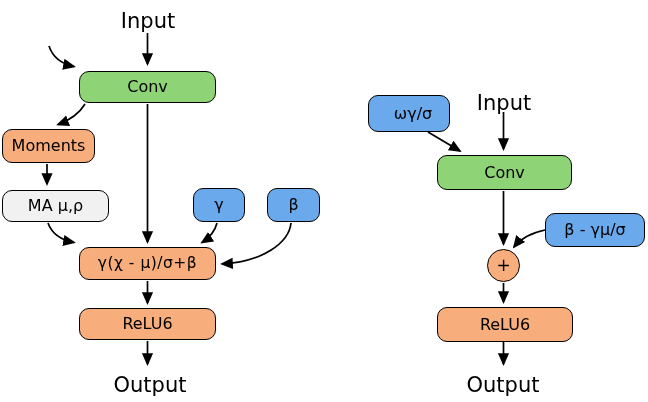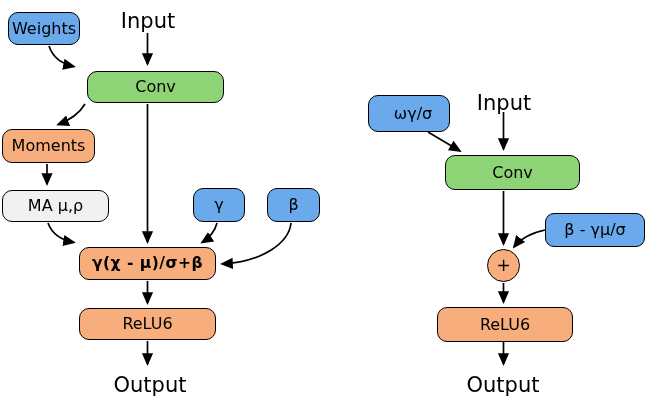--- a/index.html
+++ b/index.html
@@ -27,21 +27,21 @@
     border-radius: 10px;
     display: flex;
     align-items: center;
     justify-content: center;
     font-size: 16px;
     color: #000000;
     line-height: 1;
     white-space: nowrap;
   }
   .node.blue   { background: #6aaaec; }
-  .node.green  { background: #8fd377; margin-left: 8px; }
+  .node.green  { background: #8fd377; }
   .node.orange { background: #f7ae7c; }
   .node.gray   { background: #f1f1f1; }
   .node.circle {
     border-radius: 50%;
     font-size: 17px;
   }
   .flabel {
     position: absolute;
     width: 90px;
     text-align: center;
@@ -80,45 +80,44 @@
       <path d="M503.5,112 V149" marker-end="url(#ah)"></path>
       <path d="M503.5,191 V244" marker-end="url(#ah)"></path>
       <path d="M545,230 C531,233 521,238 514,247" marker-end="url(#ah)"></path>
       <path d="M503.5,283 V302" marker-end="url(#ah)"></path>
       <path d="M503.5,342 V364" marker-end="url(#ah)"></path>
     </g>
   </svg>
 
   <div class="flabel" style="left:103px; top:11px;">Input</div>
 
-  <div class="node blue" style="left:8px; top:12px; width:72px; height:33px;">Weights</div>
 
   <div class="node green" style="left:79px; top:71px; width:137px; height:32px;">Conv</div>
 
   <div class="node orange" style="left:2px; top:129px; width:93px; height:34px;">Moments</div>
 
   <div class="node gray" style="left:2px; top:190px; width:107px; height:32px;">MA μ,ρ</div>
 
   <div class="node blue" style="left:193px; top:188px; width:52px; height:34px;">γ</div>
 
   <div class="node blue" style="left:267px; top:188px; width:53px; height:34px;">β</div>
 
-  <div class="node orange formula" style="left:79px; top:247px; width:137px; height:33px;font-weight:bold;">γ(χ - μ)/σ+β</div>
+  <div class="node orange formula" style="left:79px; top:247px; width:137px; height:33px;">γ(χ - μ)/σ+β</div>
 
   <div class="node orange" style="left:79px; top:308px; width:137px; height:32px;">ReLU6</div>
 
   <div class="flabel" style="left:105px; top:375px;">Output</div>
 
   <div class="node blue" style="left:368px; top:95px; width:82px; height:37px;padding-left:8px;">ωγ/σ</div>
 
   <div class="flabel" style="left:459px; top:93px;">Input</div>
 
   <div class="node green" style="left:437px; top:155px; width:135px; height:35px;">Conv</div>
 
-  <div class="node blue" style="left:545px; top:213px; width:100px; height:34px;border-radius:9px;">β - γμ/σ</div>
+  <div class="node blue" style="left:545px; top:213px; width:100px; height:34px;">β - γμ/σ</div>
 
   <div class="node orange circle" style="left:487px; top:249px; width:33px; height:33px;">+</div>
 
   <div class="node orange" style="left:437px; top:307px; width:136px; height:35px;">ReLU6</div>
 
   <div class="flabel" style="left:458px; top:375px;">Output</div>
 
 </div>
 
 </body></html>

